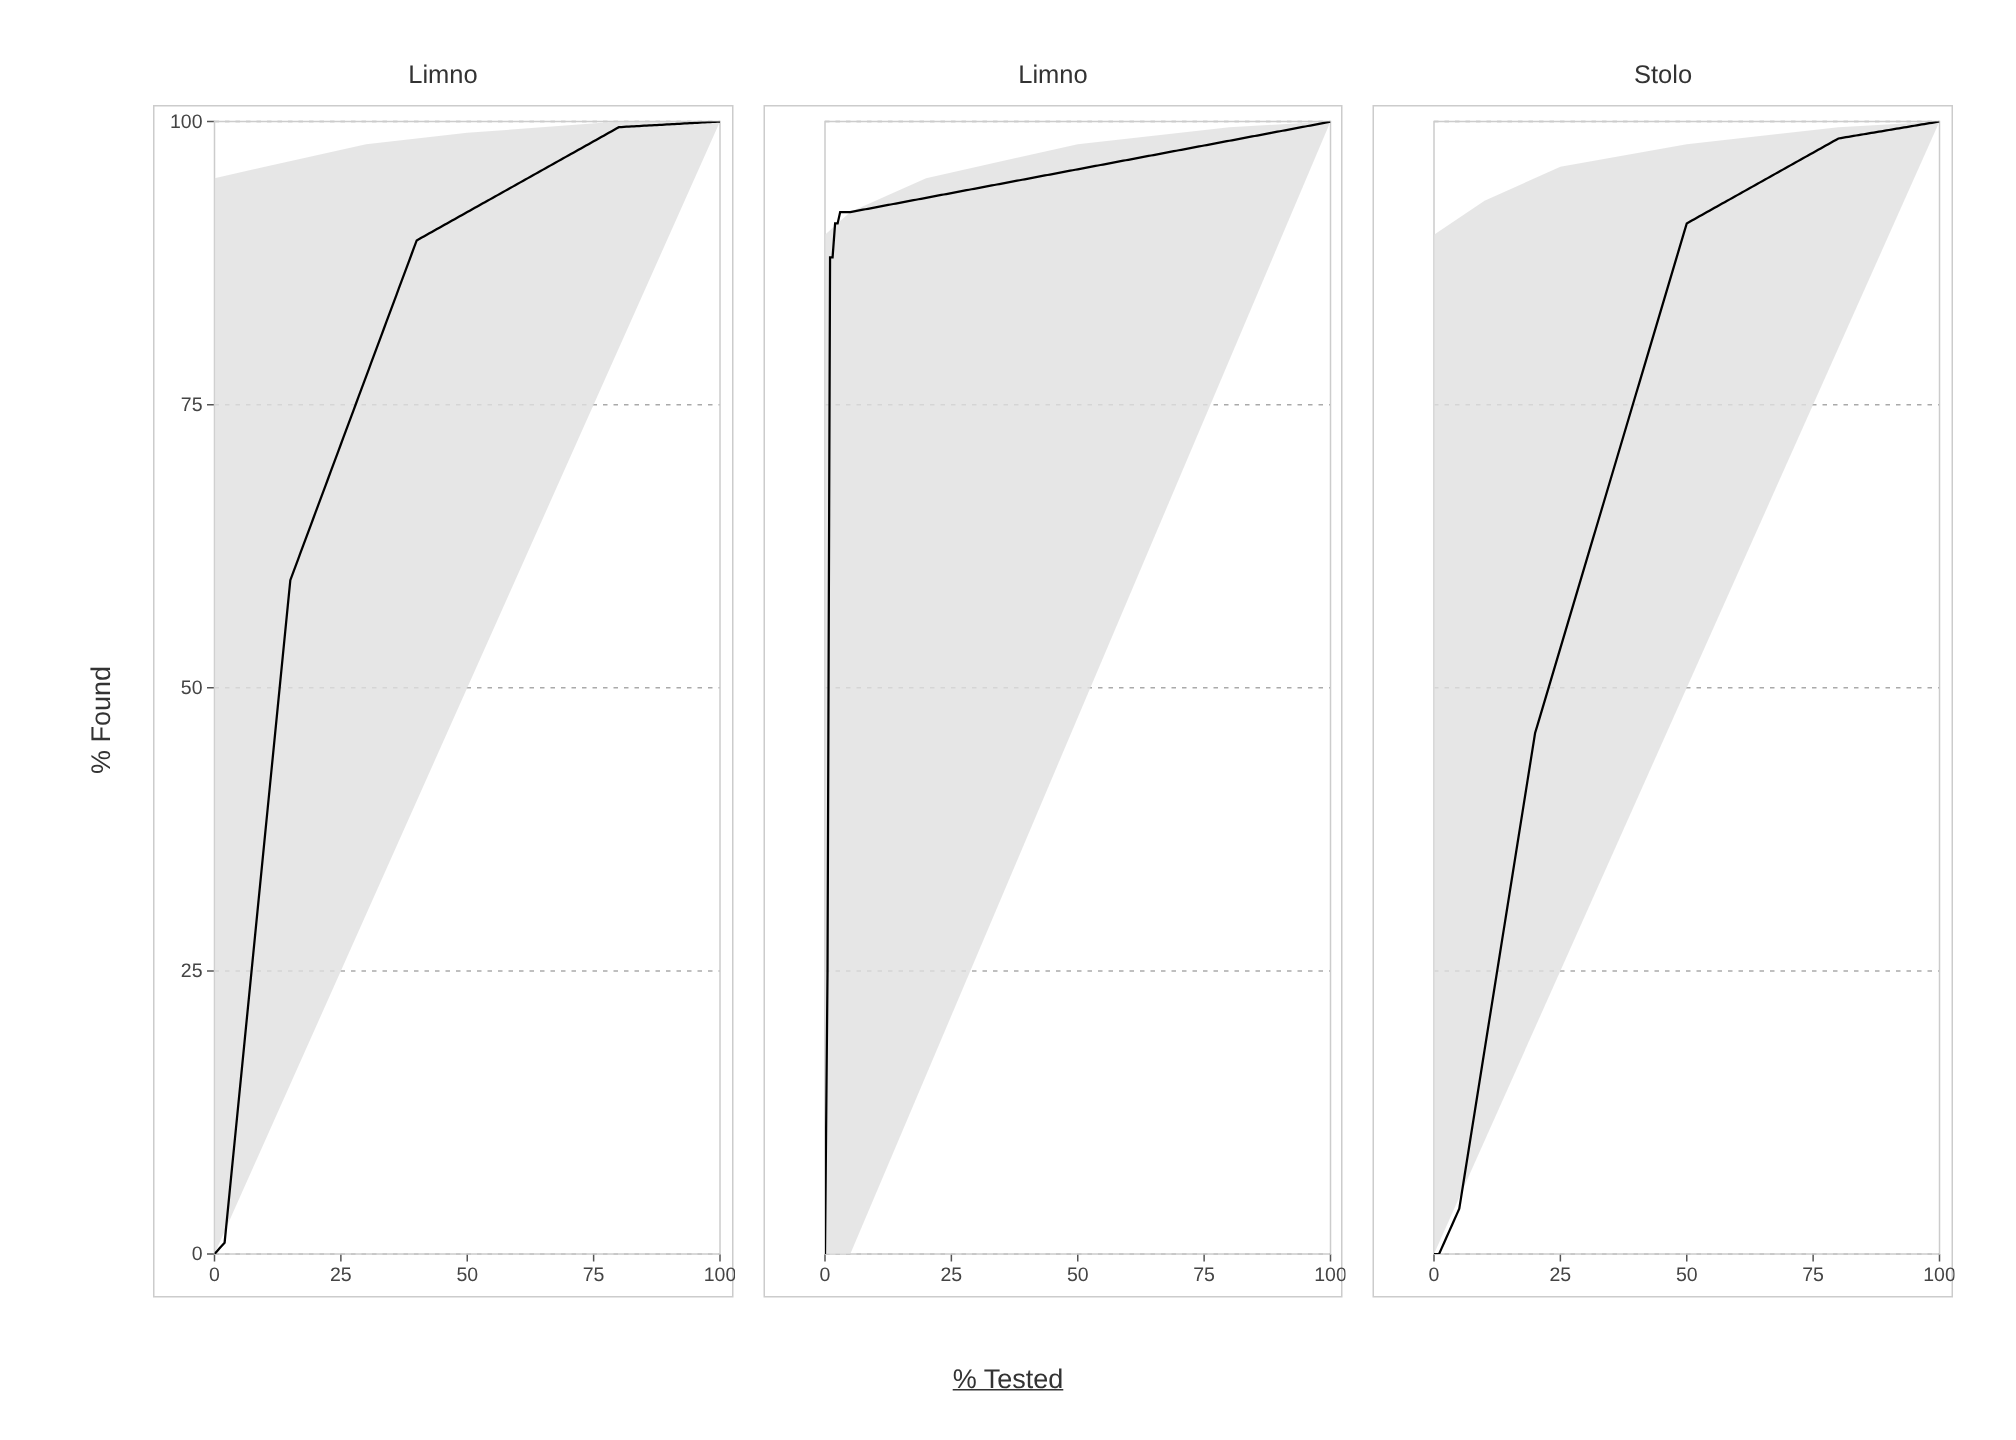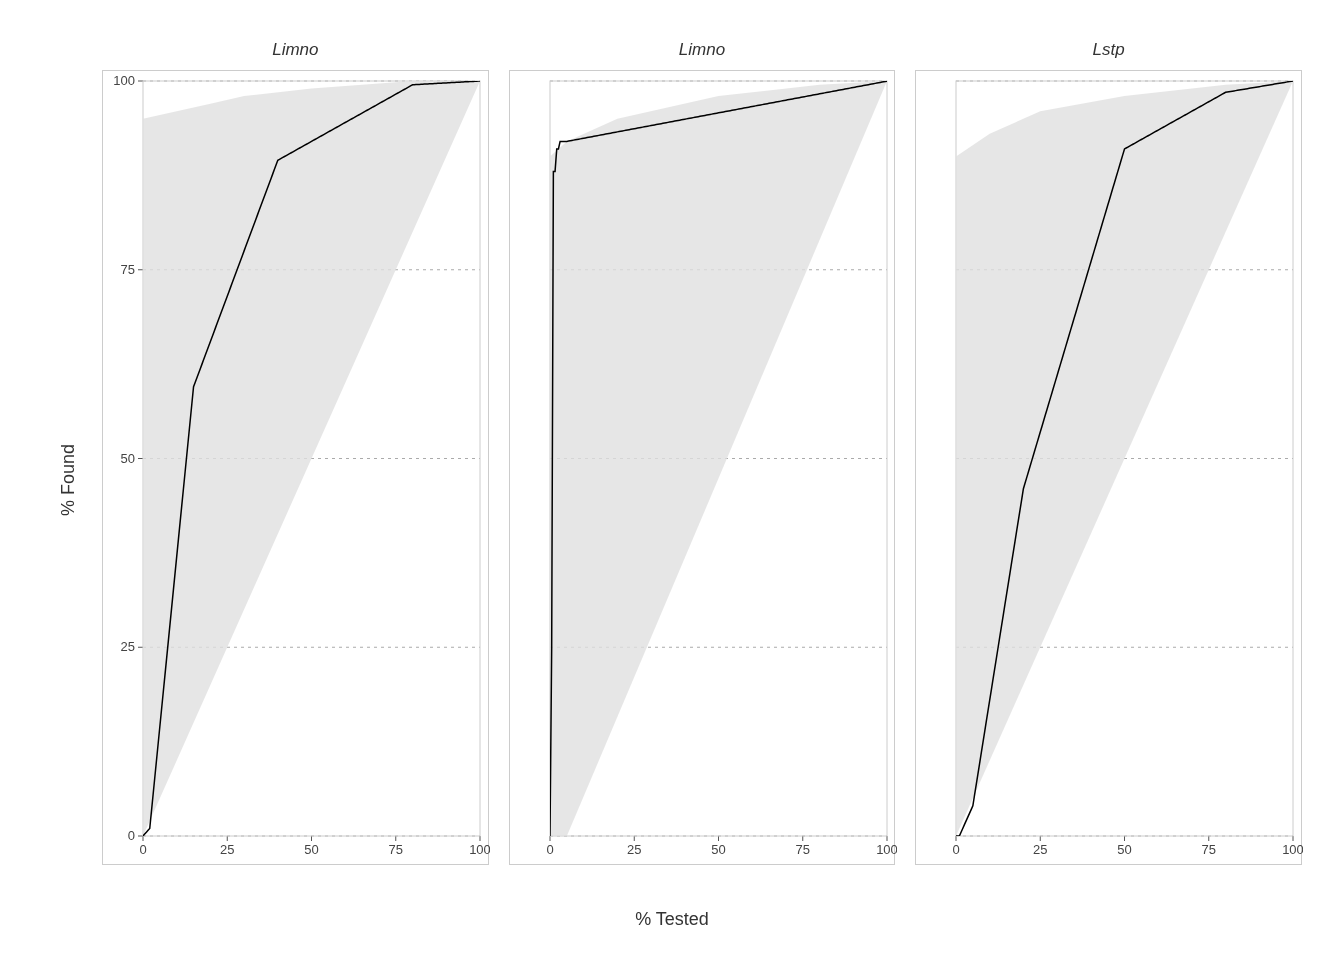--- a/index.html
+++ b/index.html
@@ -35,34 +35,34 @@
       color: #333;
       white-space: nowrap;
     }
     .x-axis-label {
       position: absolute;
       bottom: 0;
       left: 50%;
       transform: translateX(-50%);
       font-size: 18px;
       color: #333;
+      text-decoration: underline;
     }
     .panel {
       flex: 1;
       display: flex;
       flex-direction: column;
       position: relative;
     }
     .panel-title {
       text-align: center;
       font-size: 17px;
       color: #333;
       padding: 10px 0 5px 0;
       font-weight: normal;
-      font-style: italic;
     }
     .plot-area {
       flex: 1;
       position: relative;
       margin: 5px 10px 5px 10px;
       background: #ffffff;
       border: 1px solid #cccccc;
     }
   </style>
 </head>
@@ -142,21 +142,21 @@
                 <rect x="40" y="10" width="337" height="755"></rect>
               </clipPath>
             </defs>
             <polygon points="40,85.5 56.85,70.39999999999998 107.4,47.75 208.5,25.100000000000023 309.6,13.774999999999977 377,10 377,10 56.85,765 40,765 " fill="#e0e0e0" opacity="0.8" clip-path="url(#clip-plot-lstp)"></polygon>
             <path d="M 40 765 L 41.685 576.25 L 43.37 100.60000000000002 L 45.055 100.60000000000002 L 46.74 77.94999999999993 L 48.425 77.94999999999993 L 50.11 70.39999999999998 L 51.795 70.39999999999998 L 53.480000000000004 70.39999999999998 L 55.165 70.39999999999998 L 56.85 70.39999999999998 L 58.535 70.0829 L 60.22 69.76580000000001 L 61.905 69.44869999999992 L 63.59 69.13159999999993 L 65.275 68.81450000000007 L 66.96000000000001 68.49739999999997 L 68.64500000000001 68.18029999999999 L 70.33 67.8632 L 72.015 67.54609999999991 L 73.7 67.22899999999993 L 75.38499999999999 66.91189999999995 L 77.07 66.59479999999996 L 78.755 66.27769999999998 L 80.44 65.96060000000011 L 82.125 65.64350000000013 L 83.81 65.32640000000004 L 85.495 65.00930000000005 L 87.18 64.69219999999996 L 88.865 64.37509999999997 L 90.55 64.05799999999999 L 92.235 63.7408999999999 L 93.92 63.423799999999915 L 95.605 63.106700000000046 L 97.29 62.789600000000064 L 98.975 62.47249999999997 L 100.66 62.155399999999986 L 102.345 61.838300000000004 L 104.03 61.52120000000002 L 105.715 61.20410000000004 L 107.4 60.886999999999944 L 109.085 60.56989999999996 L 110.77 60.25280000000009 L 112.455 59.93570000000011 L 114.14 59.618600000000015 L 115.825 59.30150000000003 L 117.51 58.98440000000005 L 119.195 58.667299999999955 L 120.88 58.35019999999997 L 122.565 58.03309999999988 L 124.25 57.715999999999894 L 125.935 57.398900000000026 L 127.62 57.081800000000044 L 129.305 56.76469999999995 L 130.99 56.447599999999966 L 132.675 56.130499999999984 L 134.36 55.8134 L 136.045 55.49630000000002 L 137.73 55.17919999999992 L 139.415 54.86209999999994 L 141.1 54.54500000000007 L 142.785 54.22790000000009 L 144.47 53.910799999999995 L 146.155 53.59370000000001 L 147.84 53.27660000000003 L 149.525 52.959499999999935 L 151.21 52.64239999999995 L 152.895 52.32529999999997 L 154.58 52.00819999999999 L 156.265 51.691100000000006 L 157.95 51.374000000000024 L 159.635 51.05690000000004 L 161.32 50.73980000000006 L 163.005 50.42270000000008 L 164.69 50.10559999999998 L 166.375 49.7885 L 168.06 49.47140000000002 L 169.745 49.154300000000035 L 171.43 48.83720000000005 L 173.115 48.52010000000007 L 174.8 48.202999999999975 L 176.485 47.88589999999999 L 178.17 47.56880000000001 L 179.855 47.251699999999914 L 181.54 46.93459999999993 L 183.225 46.61749999999995 L 184.91 46.30039999999997 L 186.595 45.983299999999986 L 188.28 45.6662 L 189.965 45.34910000000002 L 191.65 45.03200000000004 L 193.335 44.71490000000006 L 195.02 44.39779999999996 L 196.705 44.08069999999998 L 198.39 43.7636 L 200.075 43.44650000000013 L 201.76 43.12940000000003 L 203.445 42.81230000000005 L 205.13 42.495199999999954 L 206.815 42.17809999999997 L 208.5 41.86099999999999 L 210.185 41.543899999999894 L 211.87 41.22679999999991 L 213.555 40.90969999999993 L 215.24 40.59259999999995 L 216.925 40.275499999999965 L 218.61 39.95839999999998 L 220.29500000000002 39.6413 L 221.98000000000002 39.32420000000002 L 223.66500000000002 39.00710000000004 L 225.35000000000002 38.68999999999994 L 227.03500000000003 38.37289999999996 L 228.72000000000003 38.05579999999998 L 230.40499999999997 37.73870000000011 L 232.08999999999997 37.42160000000001 L 233.77499999999998 37.10450000000003 L 235.45999999999998 36.78740000000005 L 237.14499999999998 36.47029999999995 L 238.82999999999998 36.15319999999997 L 240.515 35.83609999999999 L 242.2 35.519000000000005 L 243.885 35.20190000000002 L 245.57 34.88479999999993 L 247.255 34.56770000000006 L 248.94 34.25060000000008 L 250.625 33.933500000000095 L 252.31 33.6164 L 253.995 33.29930000000002 L 255.68 32.982200000000034 L 257.365 32.66509999999994 L 259.05 32.347999999999956 L 260.735 32.03090000000009 L 262.42 31.713799999999992 L 264.105 31.39670000000001 L 265.79 31.079600000000028 L 267.475 30.762499999999932 L 269.16 30.44539999999995 L 270.845 30.128299999999967 L 272.53 29.811199999999985 L 274.215 29.494100000000003 L 275.9 29.17700000000002 L 277.585 28.85990000000004 L 279.27 28.542800000000057 L 280.955 28.225700000000074 L 282.64 27.90859999999998 L 284.325 27.591499999999996 L 286.01 27.274400000000014 L 287.695 26.95729999999992 L 289.38 26.640199999999936 L 291.065 26.323100000000068 L 292.75 26.005999999999972 L 294.435 25.68889999999999 L 296.12 25.371800000000007 L 297.805 25.05469999999991 L 299.49 24.73759999999993 L 301.175 24.42050000000006 L 302.86 24.103399999999965 L 304.545 23.786299999999983 L 306.23 23.469200000000114 L 307.915 23.15210000000002 L 309.6 22.835000000000036 L 311.285 22.517900000000054 L 312.97 22.20079999999996 L 314.655 21.883699999999976 L 316.34 21.566599999999994 L 318.025 21.249499999999898 L 319.71 20.932399999999916 L 321.395 20.615300000000047 L 323.08 20.298200000000065 L 324.765 19.98109999999997 L 326.45 19.663999999999987 L 328.135 19.346900000000005 L 329.82 19.029800000000023 L 331.505 18.71270000000004 L 333.19 18.395599999999945 L 334.875 18.078499999999963 L 336.56 17.761400000000094 L 338.245 17.444300000000112 L 339.93 17.127200000000016 L 341.615 16.810100000000034 L 343.3 16.492999999999938 L 344.985 16.175899999999956 L 346.67 15.858799999999974 L 348.355 15.541699999999878 L 350.04 15.224599999999896 L 351.725 14.907500000000027 L 353.41 14.590400000000045 L 355.095 14.27329999999995 L 356.78 13.956199999999967 L 358.465 13.639099999999985 L 360.15 13.322000000000003 L 361.835 13.00490000000002 L 363.52 12.687799999999925 L 365.205 12.370699999999943 L 366.89 12.053600000000074 L 368.575 11.736500000000092 L 370.26 11.419399999999996 L 371.945 11.102300000000014 L 373.63 10.785200000000032 L 375.315 10.468099999999936 L 377 10.150999999999954" fill="none" stroke="#000000" stroke-width="1.5" clip-path="url(#clip-plot-lstp)"></path>
           </svg>
         </div>
     </div>
 
     <div class="panel">
-      <div class="panel-title">Lstp</div>
+      <div class="panel-title">Stolo</div>
       <div class="plot-area" id="plot-stolo">
       <svg width="387" height="795" style="position: absolute; top: 0px; left: 0px;">
             <rect x="40" y="10" width="337" height="755" fill="#ffffff"></rect>
             <line x1="40" x2="377" y1="765" y2="765" stroke="#aaaaaa" stroke-dasharray="3,4" stroke-width="1"></line>
             <line x1="40" x2="377" y1="576.25" y2="576.25" stroke="#aaaaaa" stroke-dasharray="3,4" stroke-width="1"></line>
             <line x1="40" x2="377" y1="387.5" y2="387.5" stroke="#aaaaaa" stroke-dasharray="3,4" stroke-width="1"></line>
             <line x1="40" x2="377" y1="198.75" y2="198.75" stroke="#aaaaaa" stroke-dasharray="3,4" stroke-width="1"></line>
             <line x1="40" x2="377" y1="10" y2="10" stroke="#aaaaaa" stroke-dasharray="3,4" stroke-width="1"></line>
             <line x1="40" x2="40" y1="765" y2="770" stroke="#555"></line>
             <text x="40" y="783" text-anchor="middle" font-size="13" fill="#444">0</text>

